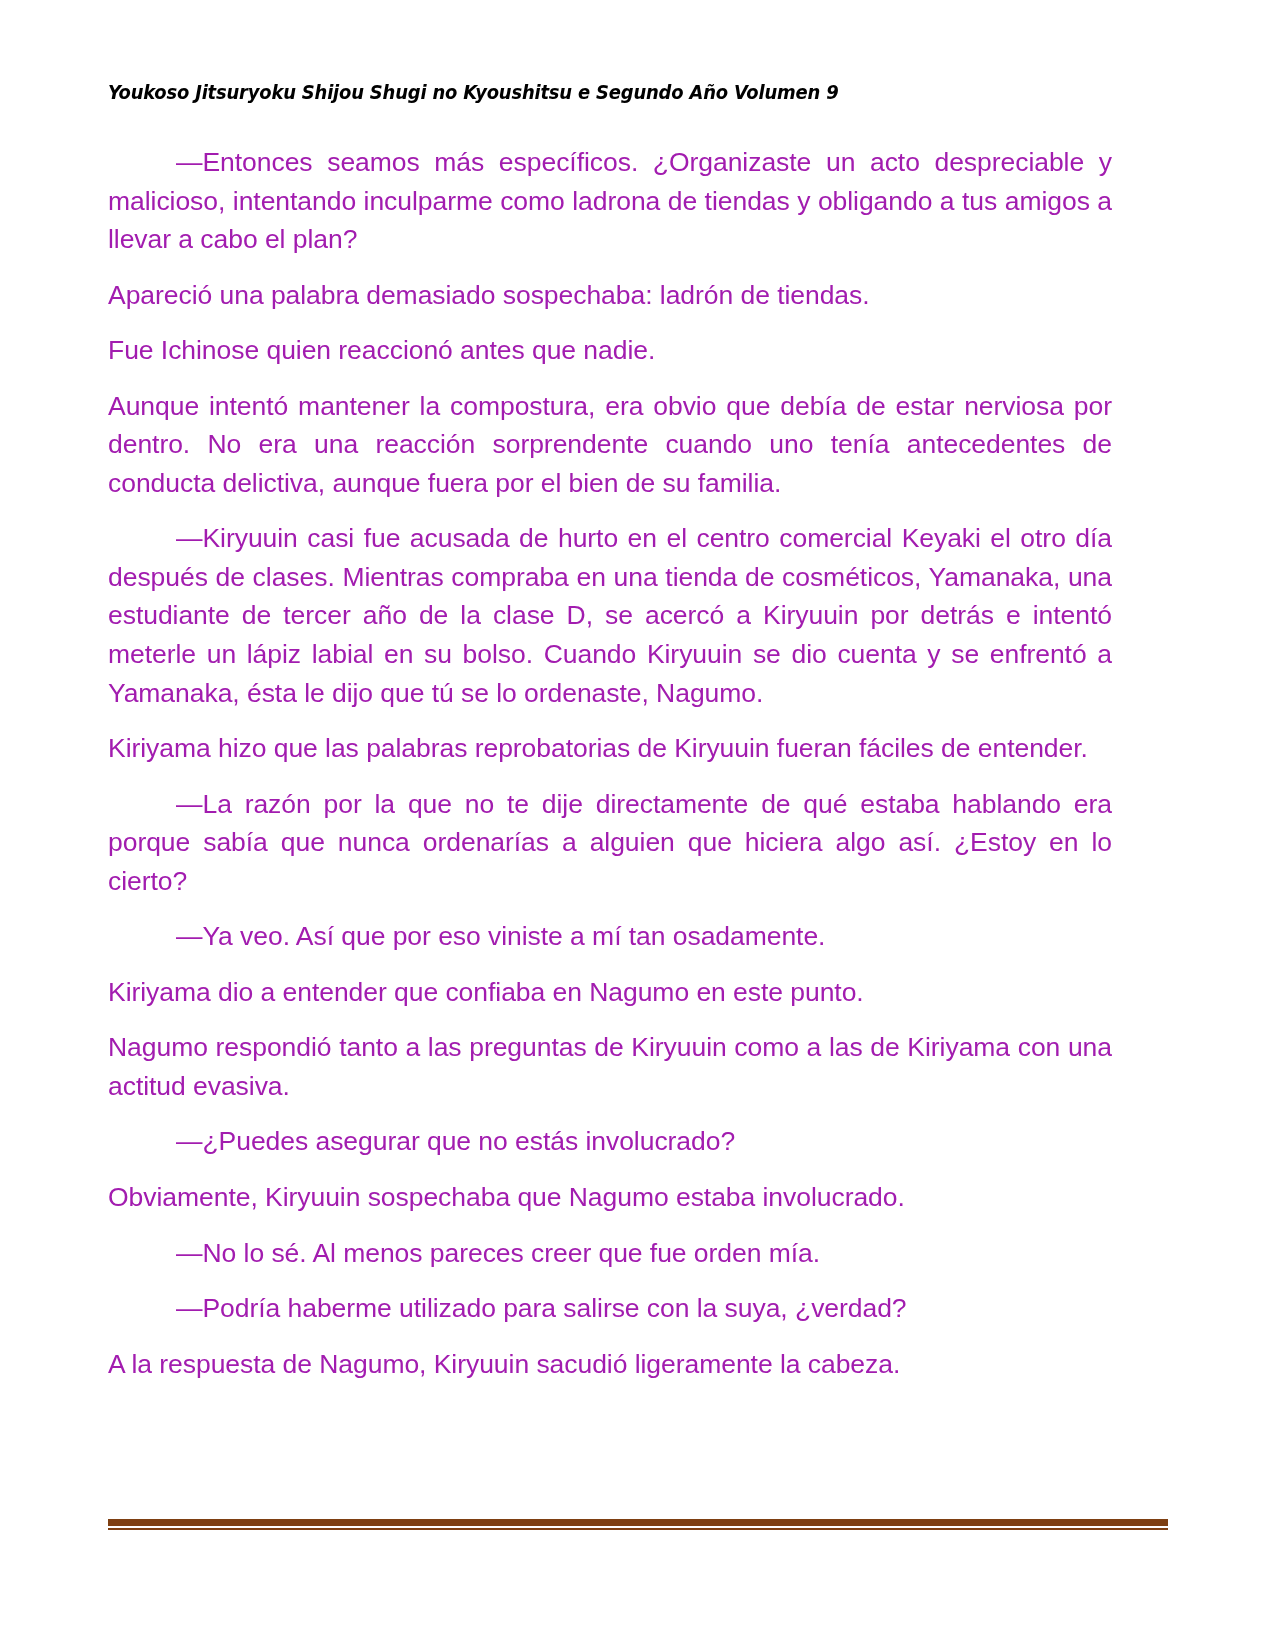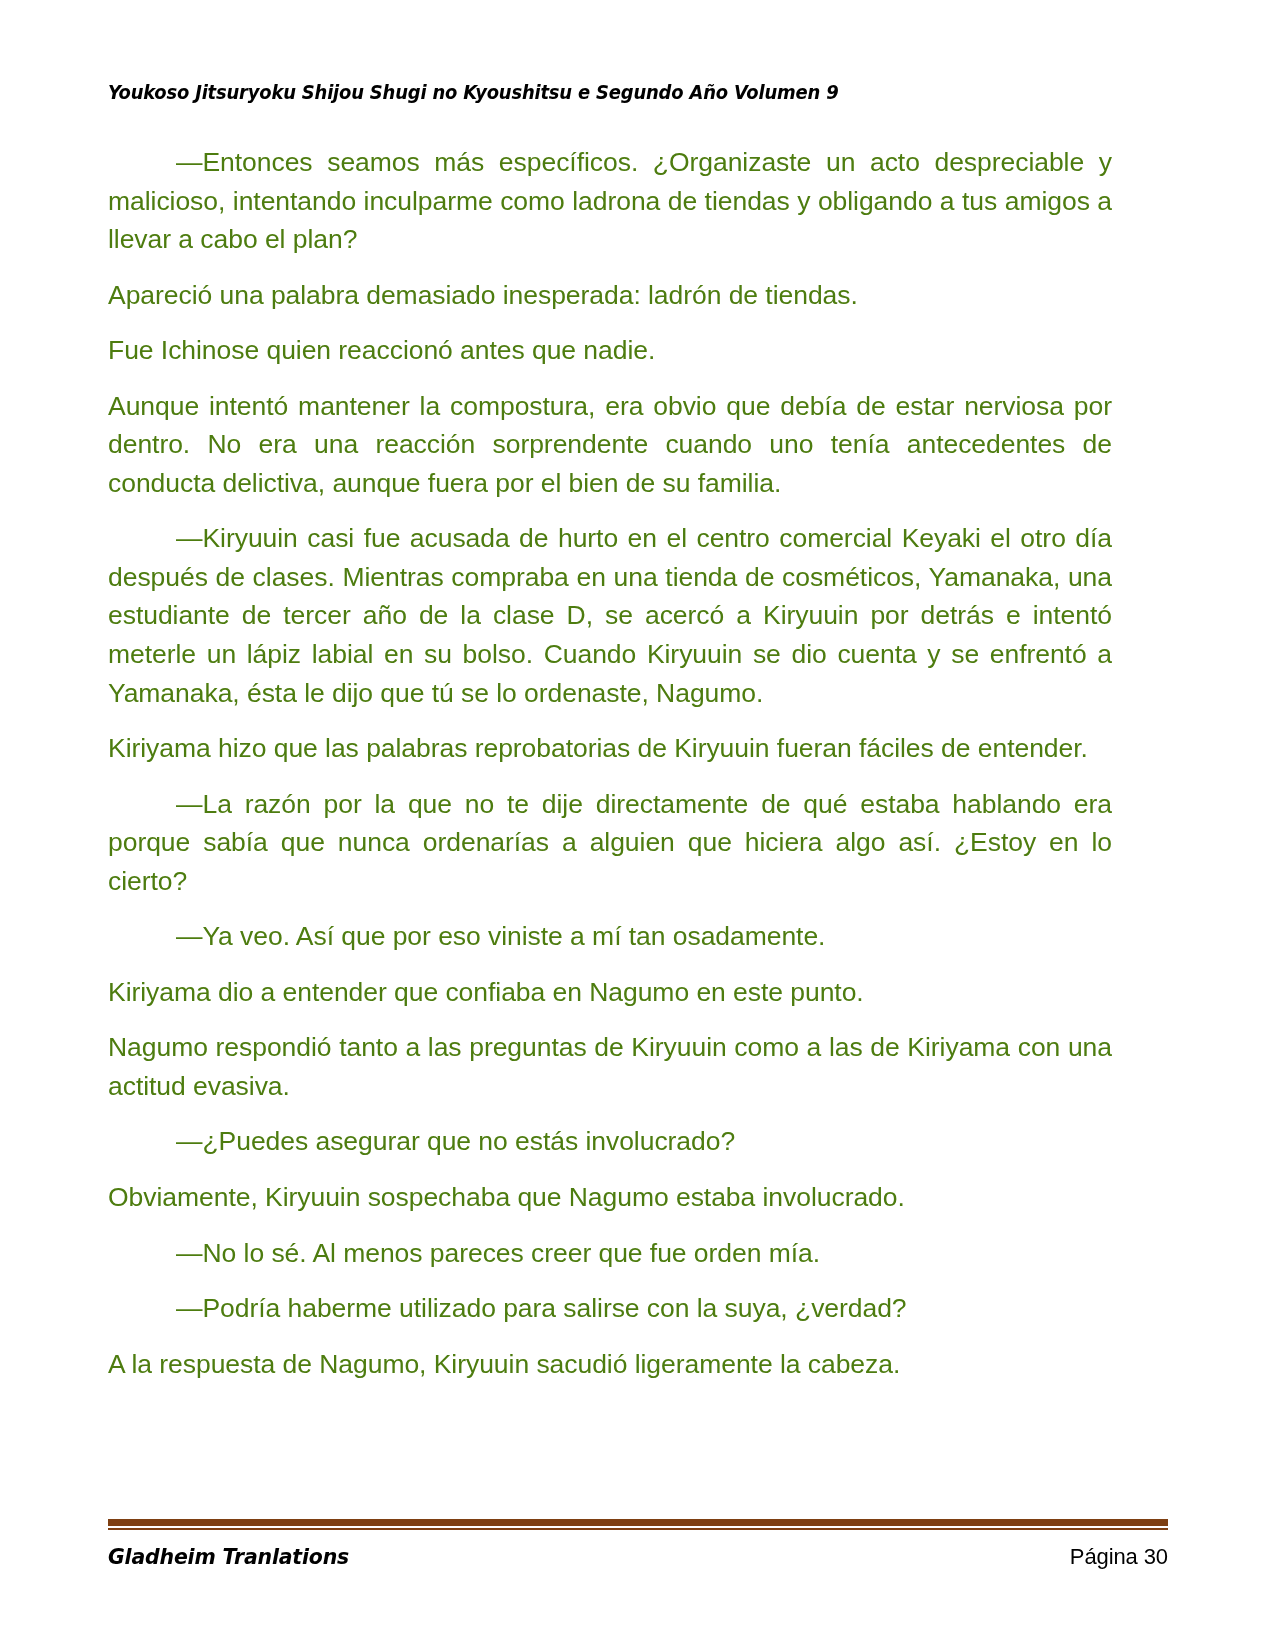--- a/index.html
+++ b/index.html
@@ -53,21 +53,21 @@
   }
   .para {
     font-size: 26.5px;
     line-height: 1.455;
     text-align: justify;
     text-justify: inter-word;
     margin: 0 0 17px 0;
     font-stretch: condensed;
     letter-spacing: -0.05px;
     word-spacing: 0px;
-    color: #4d7c0f;
+    color: #a21caf;
   }
   .para.indent {
     text-indent: 68px;
   }
   .para:last-child {
     margin-bottom: 4px;
   }
 
   
   .footer {
@@ -122,21 +122,21 @@
 <body>
 
 <div class="page">
 
   <div class="header">
     <div class="header-title">Youkoso Jitsuryoku Shijou Shugi no Kyoushitsu e  Segundo Año Volumen 9</div>
   </div>
 
   <div class="content">
       <p class="para indent">—Entonces seamos más específicos. ¿Organizaste un acto despreciable y malicioso, intentando inculparme como ladrona de tiendas y obligando a tus amigos a llevar a cabo el plan?</p>
-      <p class="para">Apareció una palabra demasiado inesperada: ladrón de tiendas.</p>
+      <p class="para">Apareció una palabra demasiado sospechaba: ladrón de tiendas.</p>
       <p class="para">Fue Ichinose quien reaccionó antes que nadie.</p>
       <p class="para">Aunque intentó mantener la compostura, era obvio que debía de estar nerviosa por dentro. No era una reacción sorprendente cuando uno tenía antecedentes de conducta delictiva, aunque fuera por el bien de su familia.</p>
       <p class="para indent">—Kiryuuin casi fue acusada de hurto en el centro comercial Keyaki el otro día después de clases. Mientras compraba en una tienda de cosméticos, Yamanaka, una estudiante de tercer año de la clase D, se acercó a Kiryuuin por detrás e intentó meterle un lápiz labial en su bolso. Cuando Kiryuuin se dio cuenta y se enfrentó a Yamanaka, ésta le dijo que tú se lo ordenaste, Nagumo.</p>
       <p class="para">Kiriyama hizo que las palabras reprobatorias de Kiryuuin fueran fáciles de entender.</p>
       <p class="para indent">—La razón por la que no te dije directamente de qué estaba hablando era porque sabía que nunca ordenarías a alguien que hiciera algo así. ¿Estoy en lo cierto?</p>
       <p class="para indent">—Ya veo. Así que por eso viniste a mí tan osadamente.</p>
       <p class="para">Kiriyama dio a entender que confiaba en Nagumo en este punto.</p>
       <p class="para">Nagumo respondió tanto a las preguntas de Kiryuuin como a las de Kiriyama con una actitud evasiva.</p>
       <p class="para indent">—¿Puedes asegurar que no estás involucrado?</p>
       <p class="para">Obviamente, Kiryuuin sospechaba que Nagumo estaba involucrado.</p>
@@ -144,19 +144,15 @@
       <p class="para indent">—Podría haberme utilizado para salirse con la suya, ¿verdad?</p>
       <p class="para">A la respuesta de Nagumo, Kiryuuin sacudió ligeramente la cabeza.</p>
     </div>
 
   <div class="footer">
     <div class="footer-rule">
       <div class="rule-thick" style="background: rgb(126, 63, 18);"></div>
       <div class="rule-gap"></div>
       <div class="rule-thin" style="background: rgb(126, 63, 18);"></div>
     </div>
-    <div class="footer-row">
-      <div class="footer-brand">Gladheim Tranlations</div>
-      <div class="footer-page">Página 30</div>
-    </div>
   </div>
 
 </div>
 
 </body></html>

